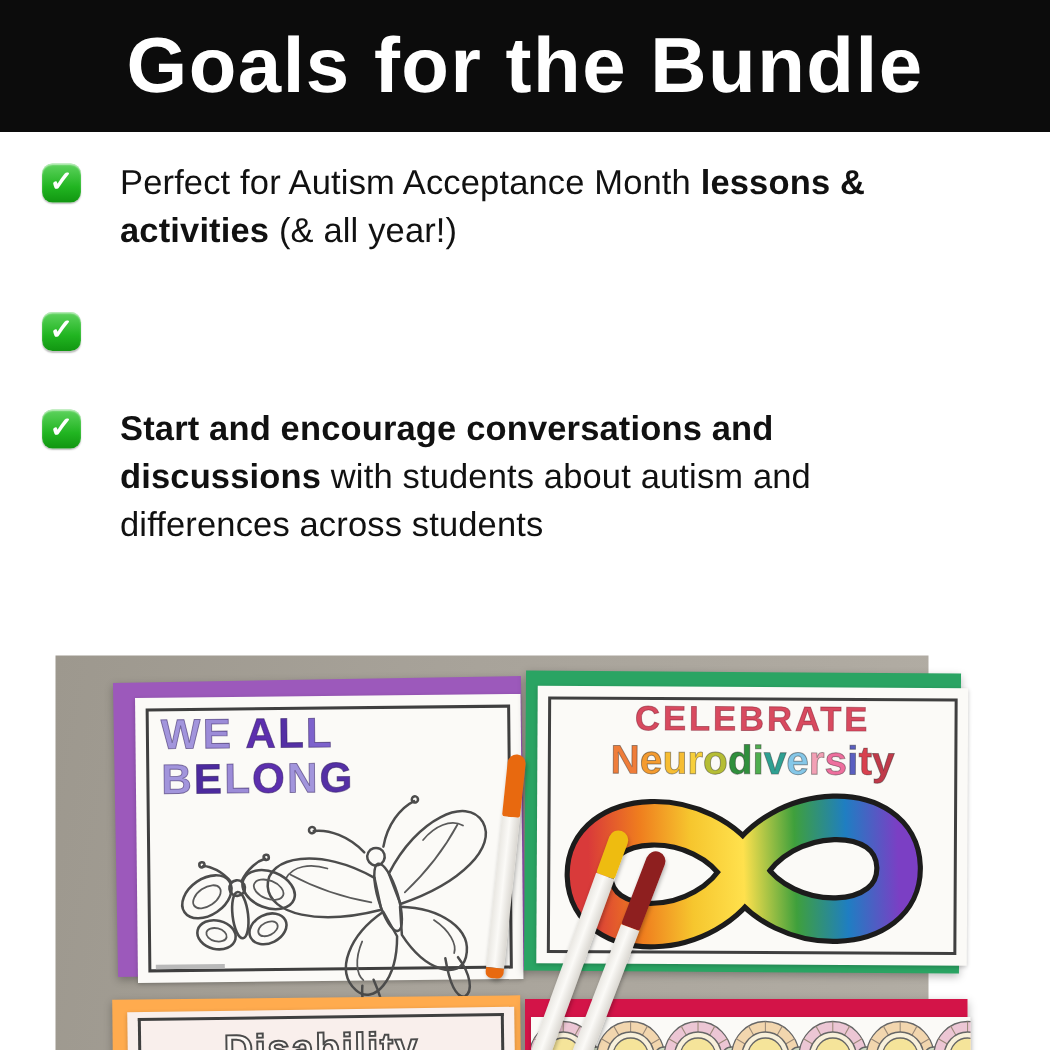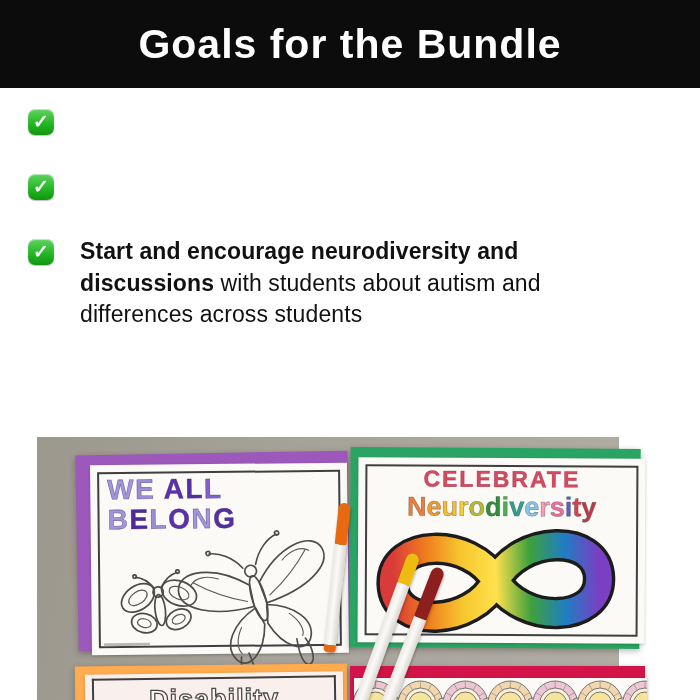--- a/index.html
+++ b/index.html
@@ -8,21 +8,21 @@
     font-family:"Liberation Sans", sans-serif;
   }
 
   
   .header{
     position:absolute;left:0;top:0;width:700px;height:88px;
     background:var(--c-header_bg,#0c0c0c);
     display:flex;align-items:center;justify-content:center;
   }
   .header h1{
-    margin:0;color:var(--c-header_text,#fff);font-size:41px;font-weight:700;
+    margin:0;color:var(--c-header_text,#fff);font-size:52px;font-weight:700;
     letter-spacing:1px;
   }
 
   
   .goals{position:absolute;left:28px;top:106px;width:640px;}
   .goal-item{display:flex;align-items:flex-start;margin-bottom:36px;}
   .check-icon{
     flex:0 0 auto;width:26px;height:26px;margin-top:3px;border-radius:7px;
     background:linear-gradient(180deg,#5fd35f 0%,var(--c-check_green,#21b521) 60%,#119611 100%);
     color:#fff;font-size:19px;font-weight:700;line-height:26px;text-align:center;
@@ -103,27 +103,29 @@
 
 <div class="poster">
 
   <div class="header">
     <h1>Goals for the Bundle</h1>
   </div>
 
   <div class="goals">
       <div class="goal-item">
         <span class="check-icon">✓</span>
+        <p class="goal-text"><span>Perfect for Autism Acceptance Month </span><span class="b">lessons &amp;
+activities</span><span> (&amp; all year!)</span></p>
       </div>
       <div class="goal-item">
         <span class="check-icon">✓</span>
       </div>
       <div class="goal-item">
         <span class="check-icon">✓</span>
-        <p class="goal-text"><span class="b">Start and encourage neurodiversity and
+        <p class="goal-text"><span class="b">Start and encourage conversations and
 discussions</span><span> with students about autism and
 differences across students</span></p>
       </div>
     </div>
 
   <div class="photo">
 
     <div class="sheet sheet-purple"></div>
     <div class="page page-belong">
       <div class="frame"></div>

